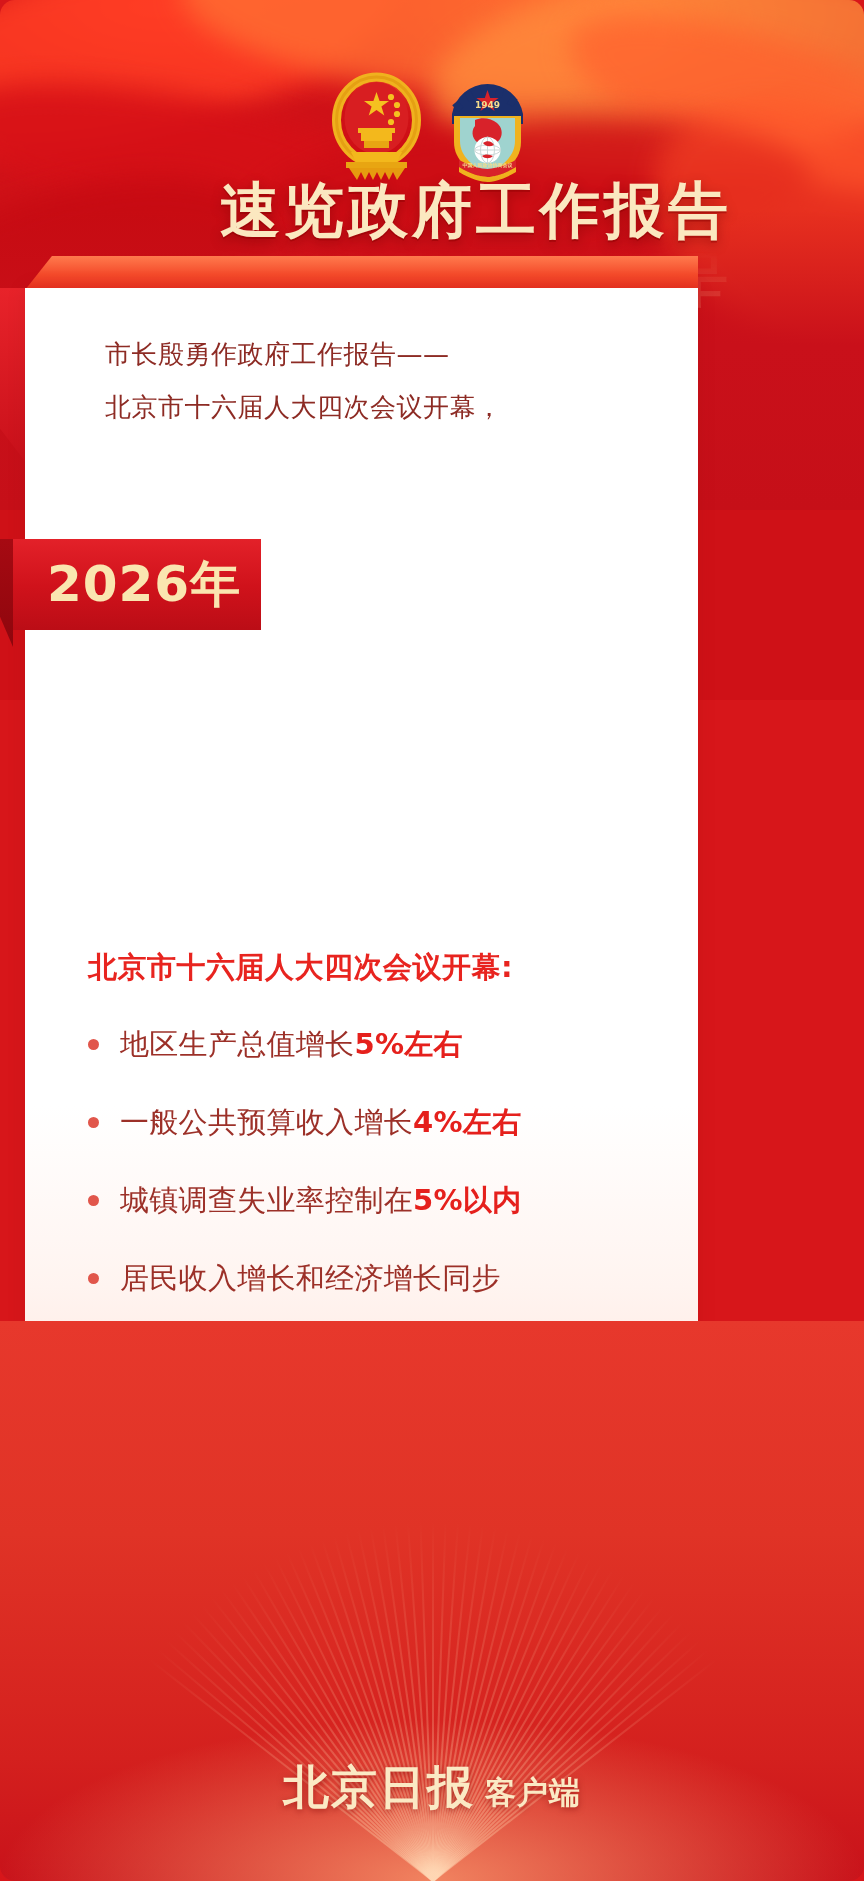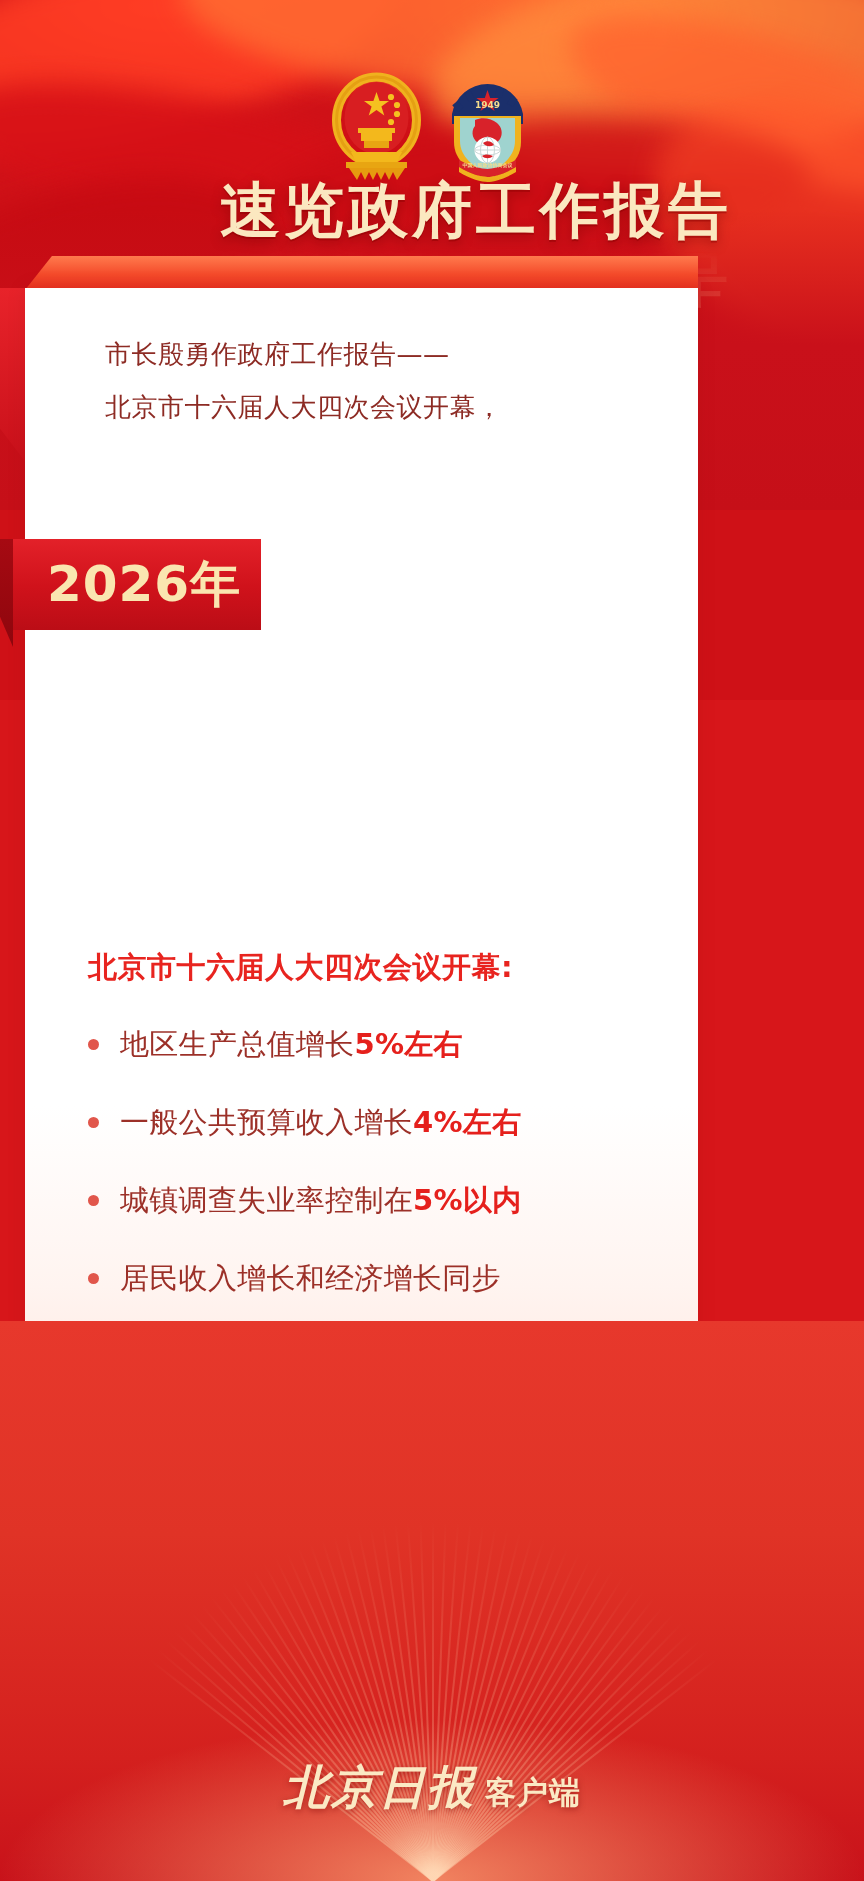--- a/index.html
+++ b/index.html
@@ -1,21 +1,21 @@
 <!DOCTYPE html>
 <html><head>
 <meta charset="utf-8">
 <style>
   html,body{margin:0;padding:0;}
   body{
     width:864px;height:1881px;overflow:hidden;position:relative;
     font-family:"Liberation Sans","DejaVu Sans",sans-serif;
     background:#d7161a;
   }
-  .poster{position:absolute;inset:0;overflow:hidden;}
+  .poster{position:absolute;inset:0;overflow:hidden;border-radius:15px;}
 
   
   .silk{
     position:absolute;left:0;top:0;width:864px;height:700px;
     background:
       radial-gradient(ellipse 420px 180px at 72% 2%,rgba(255,120,40,.95) 0%,rgba(255,90,30,0) 62%),
       radial-gradient(ellipse 300px 120px at 18% 1%,rgba(255,70,40,.85) 0%,rgba(220,20,25,0) 65%),
       radial-gradient(ellipse 520px 220px at 45% -6%,rgba(255,40,30,.9) 0%,rgba(200,10,20,0) 70%),
       linear-gradient(#cf1117,#cf1117);
   }
@@ -130,21 +130,21 @@
   .ray{position:absolute;bottom:0;left:50%;width:2px;height:360px;background:linear-gradient(180deg,rgba(255,200,160,0) 0%,rgba(255,205,165,.35) 75%,rgba(255,215,180,.55) 100%);transform-origin:bottom center;}
 
   
   .footer{
     position:absolute;left:0;bottom:62px;width:864px;text-align:center;
   }
   .brand{
     display:inline-flex;align-items:baseline;gap:10px;color:#fbe9c4;
   }
   .brand .mark{
-    font-size:46px;font-weight:700;font-style:italic;letter-spacing:2px;
+    font-size:46px;font-weight:700;letter-spacing:2px;
     font-family:"DejaVu Serif","Liberation Serif",serif;
     text-shadow:0 2px 6px rgba(120,0,0,.5);
     margin-top:48px;
   }
   .brand .sub{
     font-size:31px;font-weight:700;letter-spacing:1px;
     font-family:"DejaVu Sans","Liberation Sans",sans-serif;
     text-shadow:0 2px 6px rgba(120,0,0,.5);
   }
 </style>

